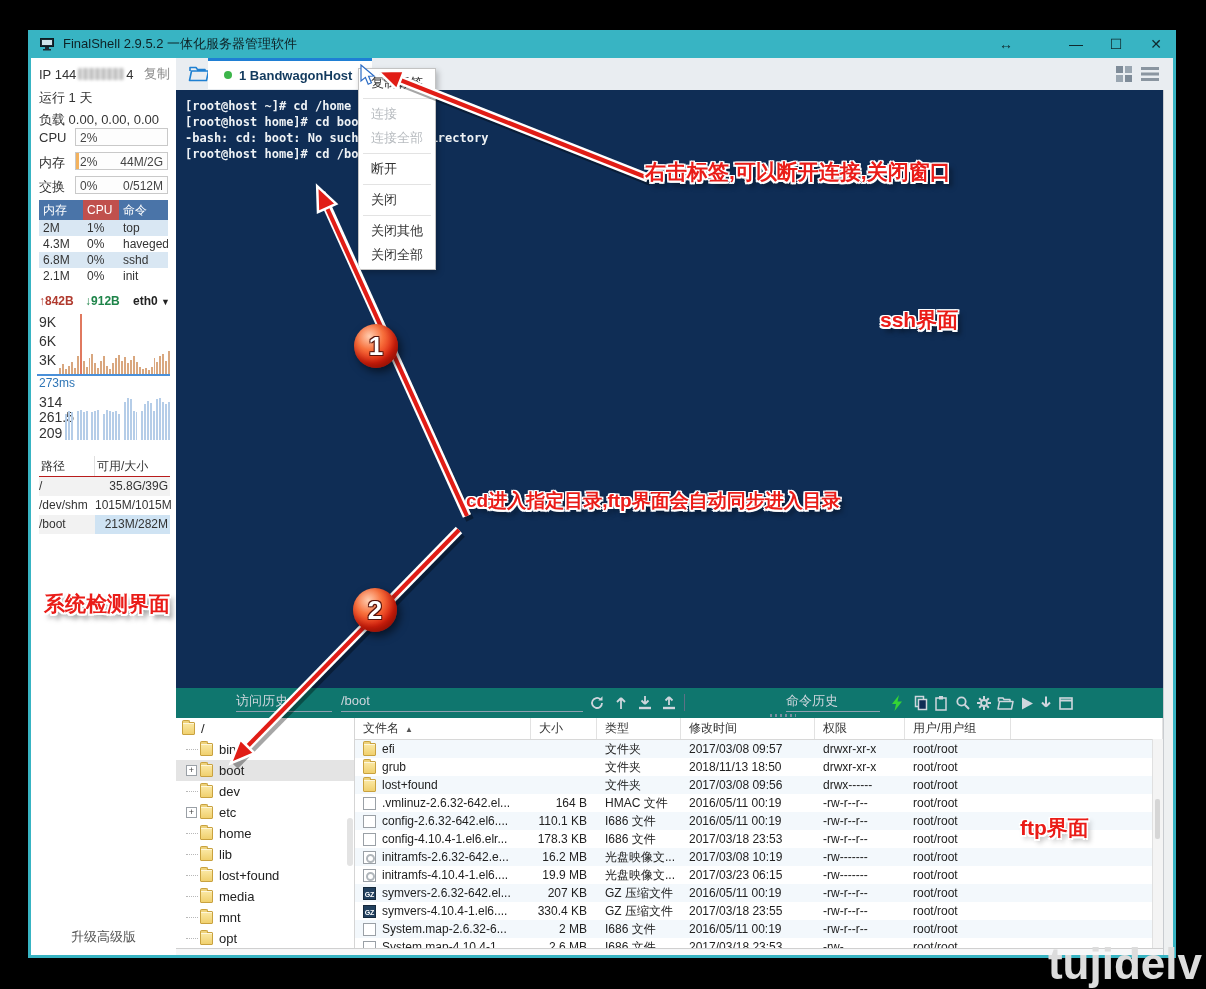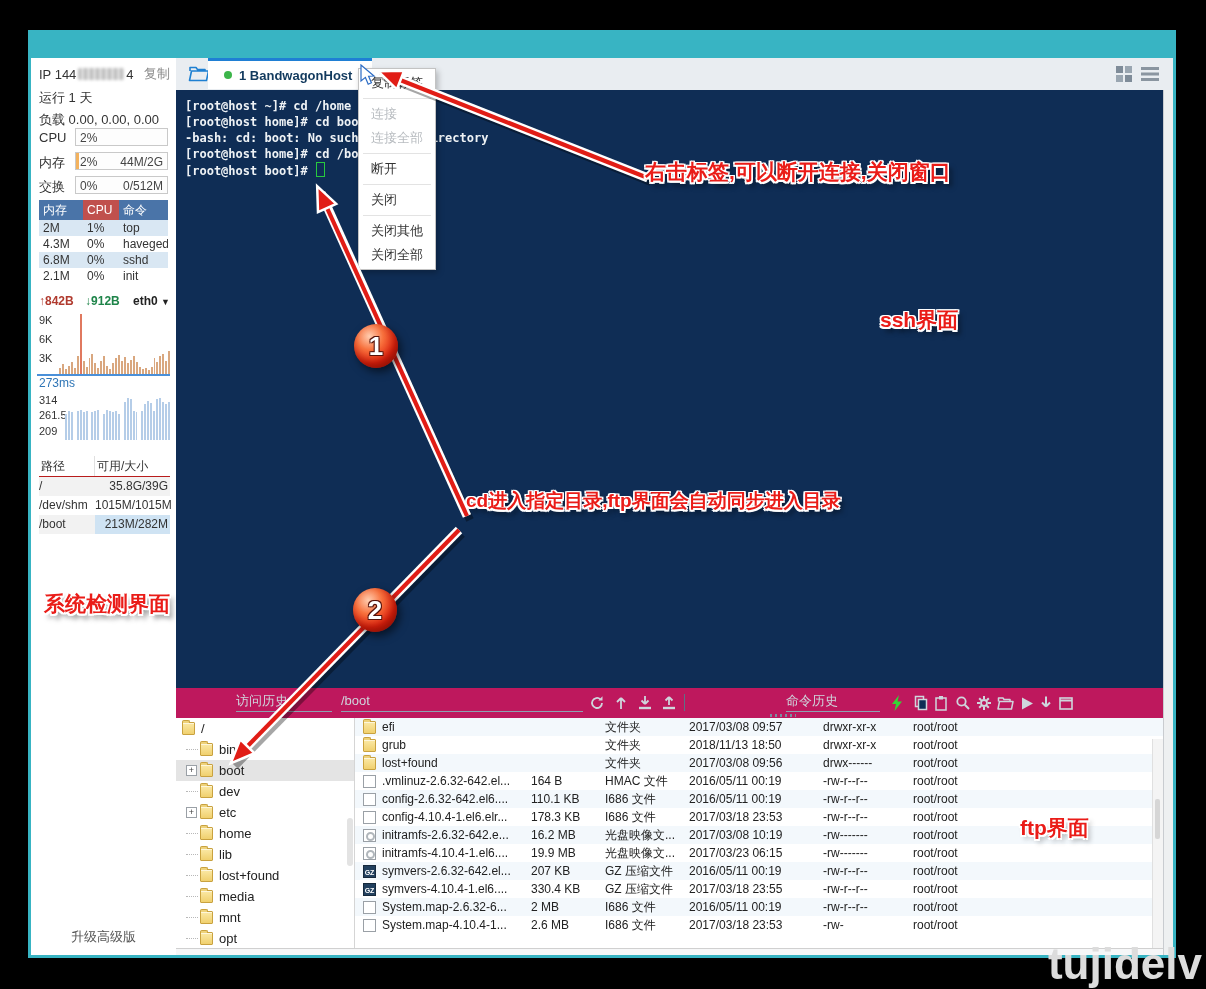--- a/index.html
+++ b/index.html
@@ -39,21 +39,21 @@
   .pt-row:nth-child(odd){background:#d9e7f3;}
   .pt-row span{padding-left:4px;overflow:hidden;white-space:nowrap;}
 
   #nethead{position:absolute;left:8px;top:236px;width:133px;font-size:12px;font-weight:bold;}
   #net-up{color:#b03a2e;} #net-down{color:#1e8449;margin-left:8px;}
   #net-iface{color:#222;margin-left:10px;} #net-dd{font-size:9px;color:#222;}
   #netgraph{position:absolute;left:6px;top:256px;width:133px;height:60px;border-bottom:2px solid #4a90d9;}
   #netbars{position:absolute;left:22px;right:0;top:0;bottom:0;display:flex;align-items:flex-end;gap:1px;}
   #netbars .bar{width:2px;background:#d9a77f;}
   #netbars .bar.spike{background:#e0795f;}
-  .ylab{position:absolute;left:2px;font-size:11px;color:#333;}
+  .ylab{position:absolute;left:2px;font-size:14px;color:#333;}
   #ping-lat{position:absolute;left:8px;top:318px;color:#2e75b6;font-size:12px;}
   #pinggraph{position:absolute;left:6px;top:334px;width:133px;height:48px;}
   #pingbars{position:absolute;left:28px;right:0;top:0;bottom:0;display:flex;align-items:flex-end;gap:1px;}
   #pingbars .bar{width:2px;background:#b5cde8;}
 
   #disktable{position:absolute;left:8px;top:398px;width:131px;font-size:12px;color:#333;}
   .dt-head{display:grid;grid-template-columns:56px 75px;height:20px;line-height:20px;border-bottom:1px solid #b91c1c;}
   .dt-head span{padding-left:2px;border-right:1px solid #e0e0e0;}
   .dt-head span:last-child{border-right:none;}
   .dt-row{display:grid;grid-template-columns:56px 75px;height:19px;line-height:19px;}
@@ -69,21 +69,21 @@
         display:flex;align-items:center;box-sizing:border-box;}
   #tabdot{width:8px;height:8px;border-radius:50%;background:#3cb54a;margin-left:16px;margin-right:7px;}
   #tablabel{font-size:13px;font-weight:bold;color:#123a5e;}
   #tb-grid{position:absolute;right:40px;top:8px;} #tb-burger{position:absolute;right:14px;top:8px;}
 
   
   #terminal{position:absolute;left:145px;top:32px;width:987px;height:598px;background:#0f2d55;overflow:hidden;}
   #termtext{padding:8px 0 0 9px;font-family:"DejaVu Sans Mono",monospace;font-size:12px;font-weight:bold;color:#eef2f5;line-height:16px;white-space:pre;}
 
   
-  #ftpbar{position:absolute;left:145px;top:630px;width:987px;height:30px;background:#be185d;color:#cfd6dd;font-size:13px;}
+  #ftpbar{position:absolute;left:145px;top:630px;width:987px;height:30px;background:#0f766e;color:#cfd6dd;font-size:13px;}
   .tfield{position:absolute;top:4px;height:19px;border-bottom:1px solid #8fa0b0;line-height:18px;white-space:nowrap;overflow:hidden;}
   #f-access{left:60px;width:96px;} #f-path{left:165px;width:242px;} 
   #f-phist{left:488px;width:112px;margin-top:28px;} #f-chist{left:610px;width:94px;}
   .ticonbtn{position:absolute;top:6px;width:18px;height:18px;display:flex;align-items:center;justify-content:center;}
   #i-refresh{left:412px;} #i-up{left:436px;} #i-down{left:460px;} #i-upload{left:484px;}
   #t-div{position:absolute;left:508px;top:6px;width:1px;height:17px;background:#5d7186;}
   #i-bolt{left:712px;} #i-copy{left:736px;} #i-paste{left:756px;} #i-search{left:778px;}
   #i-gear{left:799px;} #i-folder{left:820px;} #i-play{left:842px;} #i-darr{left:861px;} #i-win{left:881px;}
   #splitdots{position:absolute;left:594px;top:26px;width:26px;height:3px;
      background:repeating-linear-gradient(90deg,#7b8da0 0 2px,transparent 2px 5px);}
@@ -106,21 +106,21 @@
 
   #filelist{position:absolute;left:324px;top:660px;width:808px;height:230px;background:#fff;overflow:hidden;font-size:12px;color:#222;}
   .fgrid{display:grid;grid-template-columns:176px 66px 84px 134px 90px 106px 1fr;}
   #fhead{height:21px;line-height:21px;border-bottom:1px solid #d8d8d8;color:#333;}
   #fhead .hc{padding-left:8px;border-right:1px solid #e2e2e2;overflow:hidden;white-space:nowrap;}
   #fhead .sort{font-size:8px;color:#555;margin-left:6px;}
   .frow{height:18px;line-height:18px;}
   .frow:nth-child(odd){background:#f3f8fc;}
   .frow .c{padding-left:8px;overflow:hidden;white-space:nowrap;}
   .frow .cname{display:flex;align-items:center;}
-  .frow .csize{padding-right:10px;padding-left:0;}
+  .frow .csize{text-align:right;padding-right:10px;padding-left:0;}
   #listscroll{position:absolute;right:0;top:21px;width:10px;bottom:0;background:#f4f4f4;border-left:1px solid #e0e0e0;}
   #listthumb{position:absolute;left:2px;top:60px;width:5px;height:40px;background:#d6d6d6;border-radius:2px;}
   #hscroll{position:absolute;left:145px;top:890px;width:987px;height:7px;background:#f6f7f8;border-top:1px solid #d0d0d0;box-sizing:border-box;}
   #rightstrip{position:absolute;right:0;top:32px;width:10px;bottom:0;background:#eef0f1;border-left:1px solid #c9ccd0;box-sizing:border-box;}
 
   
   #ctxmenu{position:absolute;left:358px;top:68px;width:76px;background:#fff;border:1px solid #c3c3c3;box-shadow:2px 3px 6px rgba(0,0,0,.25);z-index:20;font-size:13px;color:#333;padding:2px 0;}
   .mi{height:24px;line-height:24px;padding-left:12px;white-space:nowrap;}
   .mi.dis{color:#b8bcc0;}
   .msep{height:1px;background:#e3e3e3;margin:3px 4px;}
@@ -143,20 +143,36 @@
   #badge1{left:354px;top:324px;} #badge2{left:353px;top:588px;}
   #cursor{position:absolute;left:360px;top:64px;z-index:70;}
   .tcursor{display:inline-block;width:7px;height:13px;border:1px solid #27c93f;vertical-align:-2px;margin-left:1px;}
   #watermark{position:absolute;right:4px;bottom:0px;z-index:80;font-size:44px;font-weight:bold;color:#dcdcdc;letter-spacing:0px;}
 </style>
 </head>
 <body>
 
 <div id="root">
   <div id="window">
+    <div id="titlebar">
+      <span class="ticon">
+        <svg width="15" height="13" viewBox="0 0 15 13">
+            <rect x="0.5" y="0.5" width="13" height="8" fill="#1b2b33" stroke="#0d1b21"></rect>
+            <rect x="2" y="2" width="10" height="5" fill="#cfe4ea"></rect>
+            <rect x="5" y="9" width="4" height="2" fill="#1b2b33"></rect>
+            <rect x="3" y="11" width="8" height="1.5" fill="#1b2b33"></rect>
+          </svg>
+      </span>
+      <span class="ttl">FinalShell 2.9.5.2 一体化服务器管理软件</span>
+      <span class="spacer"></span>
+      <span class="tbtn" id="tb-resize">↔</span>
+      <span class="tbtn">—</span>
+      <span class="tbtn">☐</span>
+      <span class="tbtn">✕</span>
+    </div>
 
     <div id="content">
 
       <aside id="sidebar">
         <div id="iprow">
           <span>IP 144</span>
           <span id="ipblur"></span>
           <span>4</span>
           <span id="ipcopy">复制</span>
         </div>
@@ -354,21 +370,21 @@
         <span id="tb-burger">
           <svg width="18" height="16" viewBox="0 0 18 16">
               <rect x="0" y="1" width="18" height="3" fill="#8a95a0"></rect>
               <rect x="0" y="6.5" width="18" height="3" fill="#8a95a0"></rect>
               <rect x="0" y="12" width="18" height="3" fill="#8a95a0"></rect>
             </svg>
         </span>
       </div>
 
       <div id="terminal">
-        <div id="termtext"><div class="tline">[root@host ~]# cd /home</div><div class="tline">[root@host home]# cd boot</div><div class="tline">-bash: cd: boot: No such file or directory</div><div class="tline">[root@host home]# cd /boot</div><div class="tline">[root@host boot]# <span class="tcursor"></span></div></div>
+        <div id="termtext"><div class="tline">[root@host ~]# cd /home</div><div class="tline">[root@host home]# cd boot</div><div class="tline">-bash: cd: boot: No such file or directory</div><div class="tline">[root@host home]# cd /boot</div></div>
       </div>
 
       <div id="ftpbar">
         <span class="tfield" id="f-access">访问历史</span>
         <span class="tfield" id="f-path">/boot</span>
         <span class="ticonbtn" id="i-refresh">
           <svg width="16" height="16" viewBox="0 0 16 16">
               <path d="M13 8a5 5 0 1 1-1.6-3.7" fill="none" stroke="#cfd6dd" stroke-width="1.8"></path>
               <path d="M13.5 1.2 v4.2 h-4.2 z" fill="#cfd6dd"></path>
             </svg>
@@ -513,20 +529,29 @@
               <span class="tind"></span>
               <span class="dotline"></span>
               <span class="fi fi-folder"></span>
               <span>opt</span>
             </div>
           </div>
         <span id="treescroll"></span>
       </div>
 
       <div id="filelist">
+        <div class="fgrid" id="fhead">
+          <span class="hc"><span>文件名</span><span class="sort">▲</span></span>
+          <span class="hc">大小</span>
+          <span class="hc">类型</span>
+          <span class="hc">修改时间</span>
+          <span class="hc">权限</span>
+          <span class="hc">用户/用户组</span>
+          <span class="hc"></span>
+        </div>
         <div id="frows">
             <div class="fgrid frow">
               <span class="c cname">
                 <span class="fi fi-folder"></span>
                 <span>efi</span>
               </span>
               <span class="c csize"></span>
               <span class="c">文件夹</span>
               <span class="c">2017/03/08 09:57</span>
               <span class="c">drwxr-xr-x</span>

